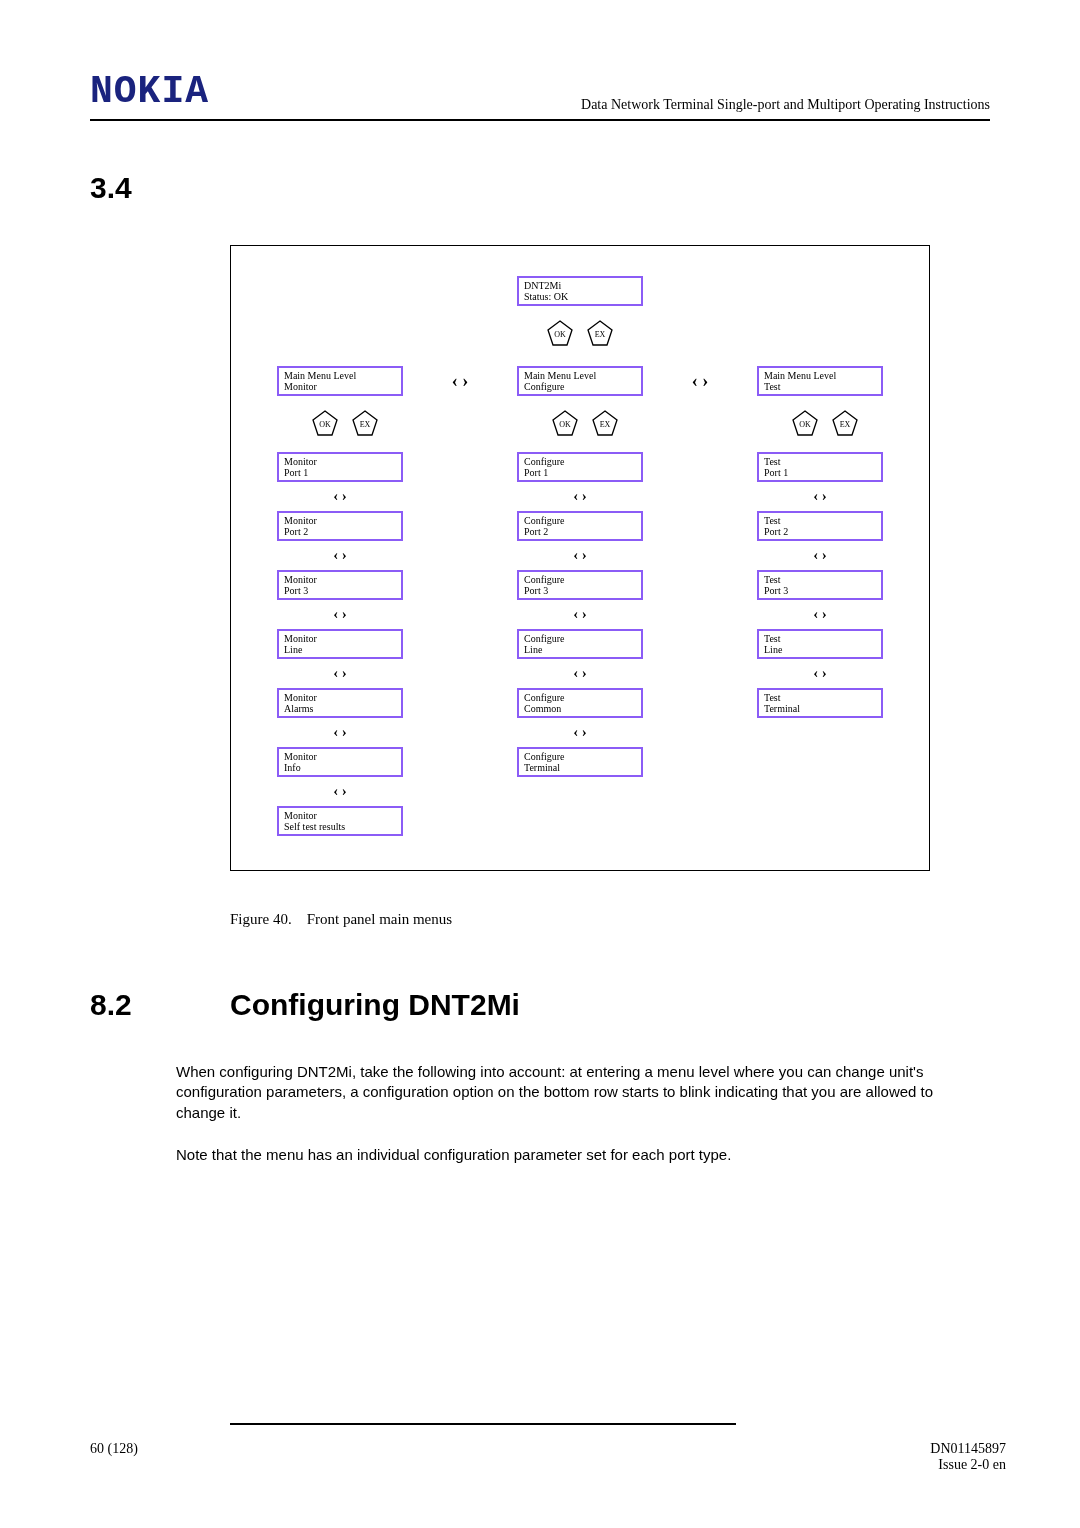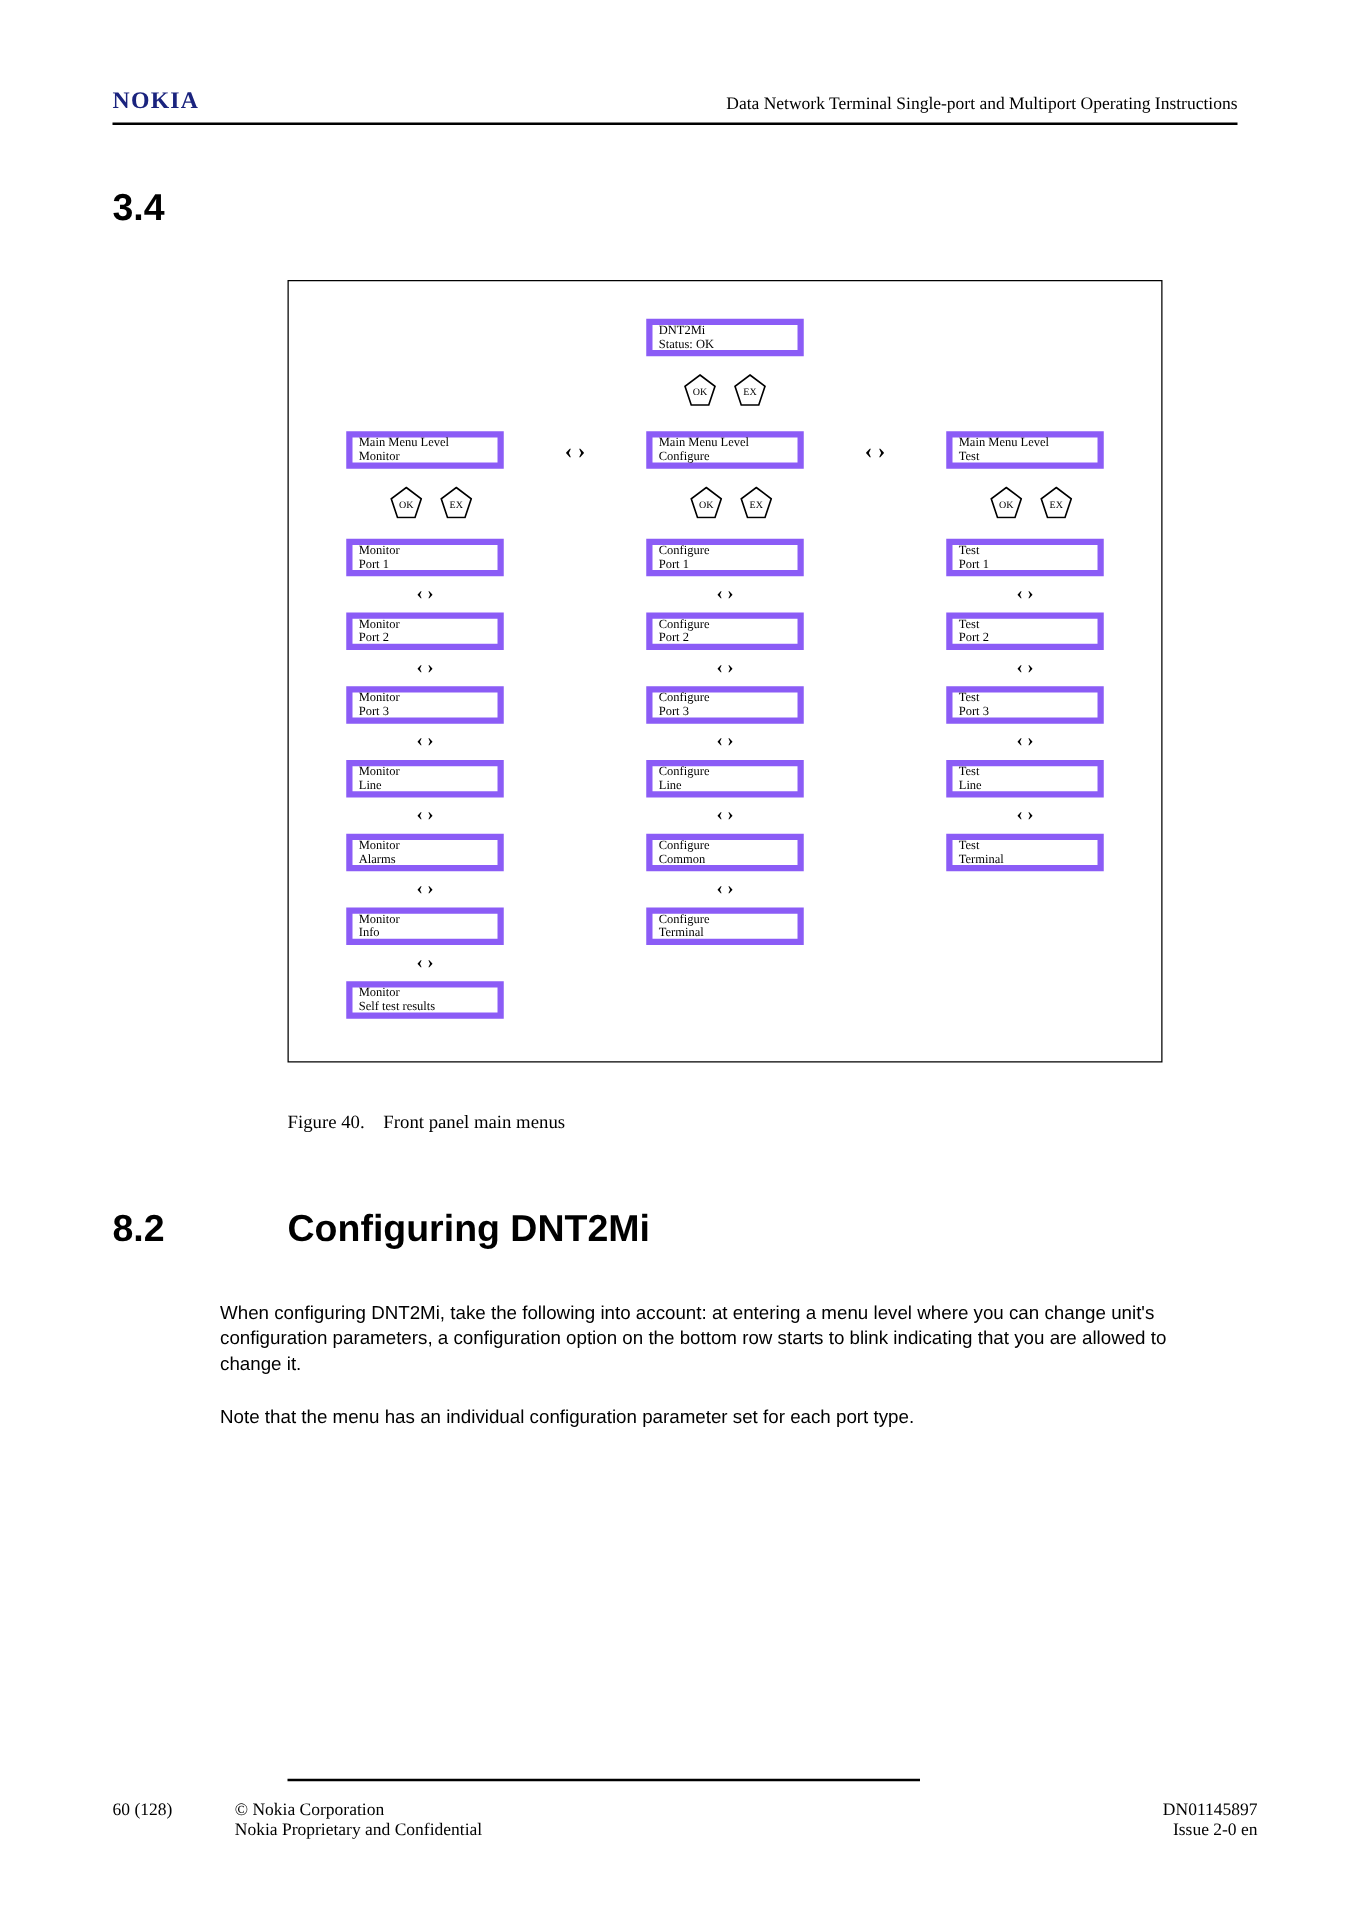--- a/index.html
+++ b/index.html
@@ -14,23 +14,23 @@
   }
   .header {
     display: flex;
     justify-content: space-between;
     align-items: flex-end;
     border-bottom: 2.5px solid #000;
     padding-bottom: 6px;
     margin-bottom: 50px;
   }
   .logo {
-    font-family: Liberation Serif, serif;
+    font-family: Liberation Mono, monospace;
     font-weight: 900;
-    font-size: 19px;
+    font-size: 38px;
     letter-spacing: 1px;
     color: #1a237e;
   }
   .doc-title {
     font-size: 14px;
   }
   .section-row {
     display: flex;
     align-items: baseline;
     margin-bottom: 40px;
@@ -46,21 +46,21 @@
     font-weight: bold;
     font-size: 30px;
   }
   .diagram-box {
     margin-left: 140px;
     width: 700px;
     border: 1px solid #000;
     padding: 30px 24px 34px 24px;
   }
   .box {
-    border: 5px solid #8b5cf6;
+    border: 2px solid #8b5cf6;
     width: 126px;
     height: 30px;
     padding: 2px 5px;
     font-size: 10px;
     line-height: 1.15;
     display: flex;
     flex-direction: column;
     justify-content: center;
     font-family: "Times New Roman", Times, serif;
   }
@@ -331,22 +331,18 @@
   <span class="sec-title">Configuring DNT2Mi</span>
 </div>
 
 <p class="body-text">When configuring DNT2Mi, take the following into account: at entering a menu level where you can change unit's configuration parameters, a configuration option on the bottom row starts to blink indicating that you are allowed to change it.</p>
 <p class="body-text">Note that the menu has an individual configuration parameter set for each port type.</p>
 
 <div class="footer">
   <div class="footer-rule"></div>
   <div class="footer-row">
     <div class="footer-left">60 (128)</div>
-    <div class="footer-mid">
-      <div>© Nokia Corporation</div>
-      <div>Nokia Proprietary and Confidential</div>
-    </div>
     <div class="footer-right">
       <div>DN01145897</div>
       <div>Issue 2-0 en</div>
     </div>
   </div>
 </div>
 
 </body></html>

